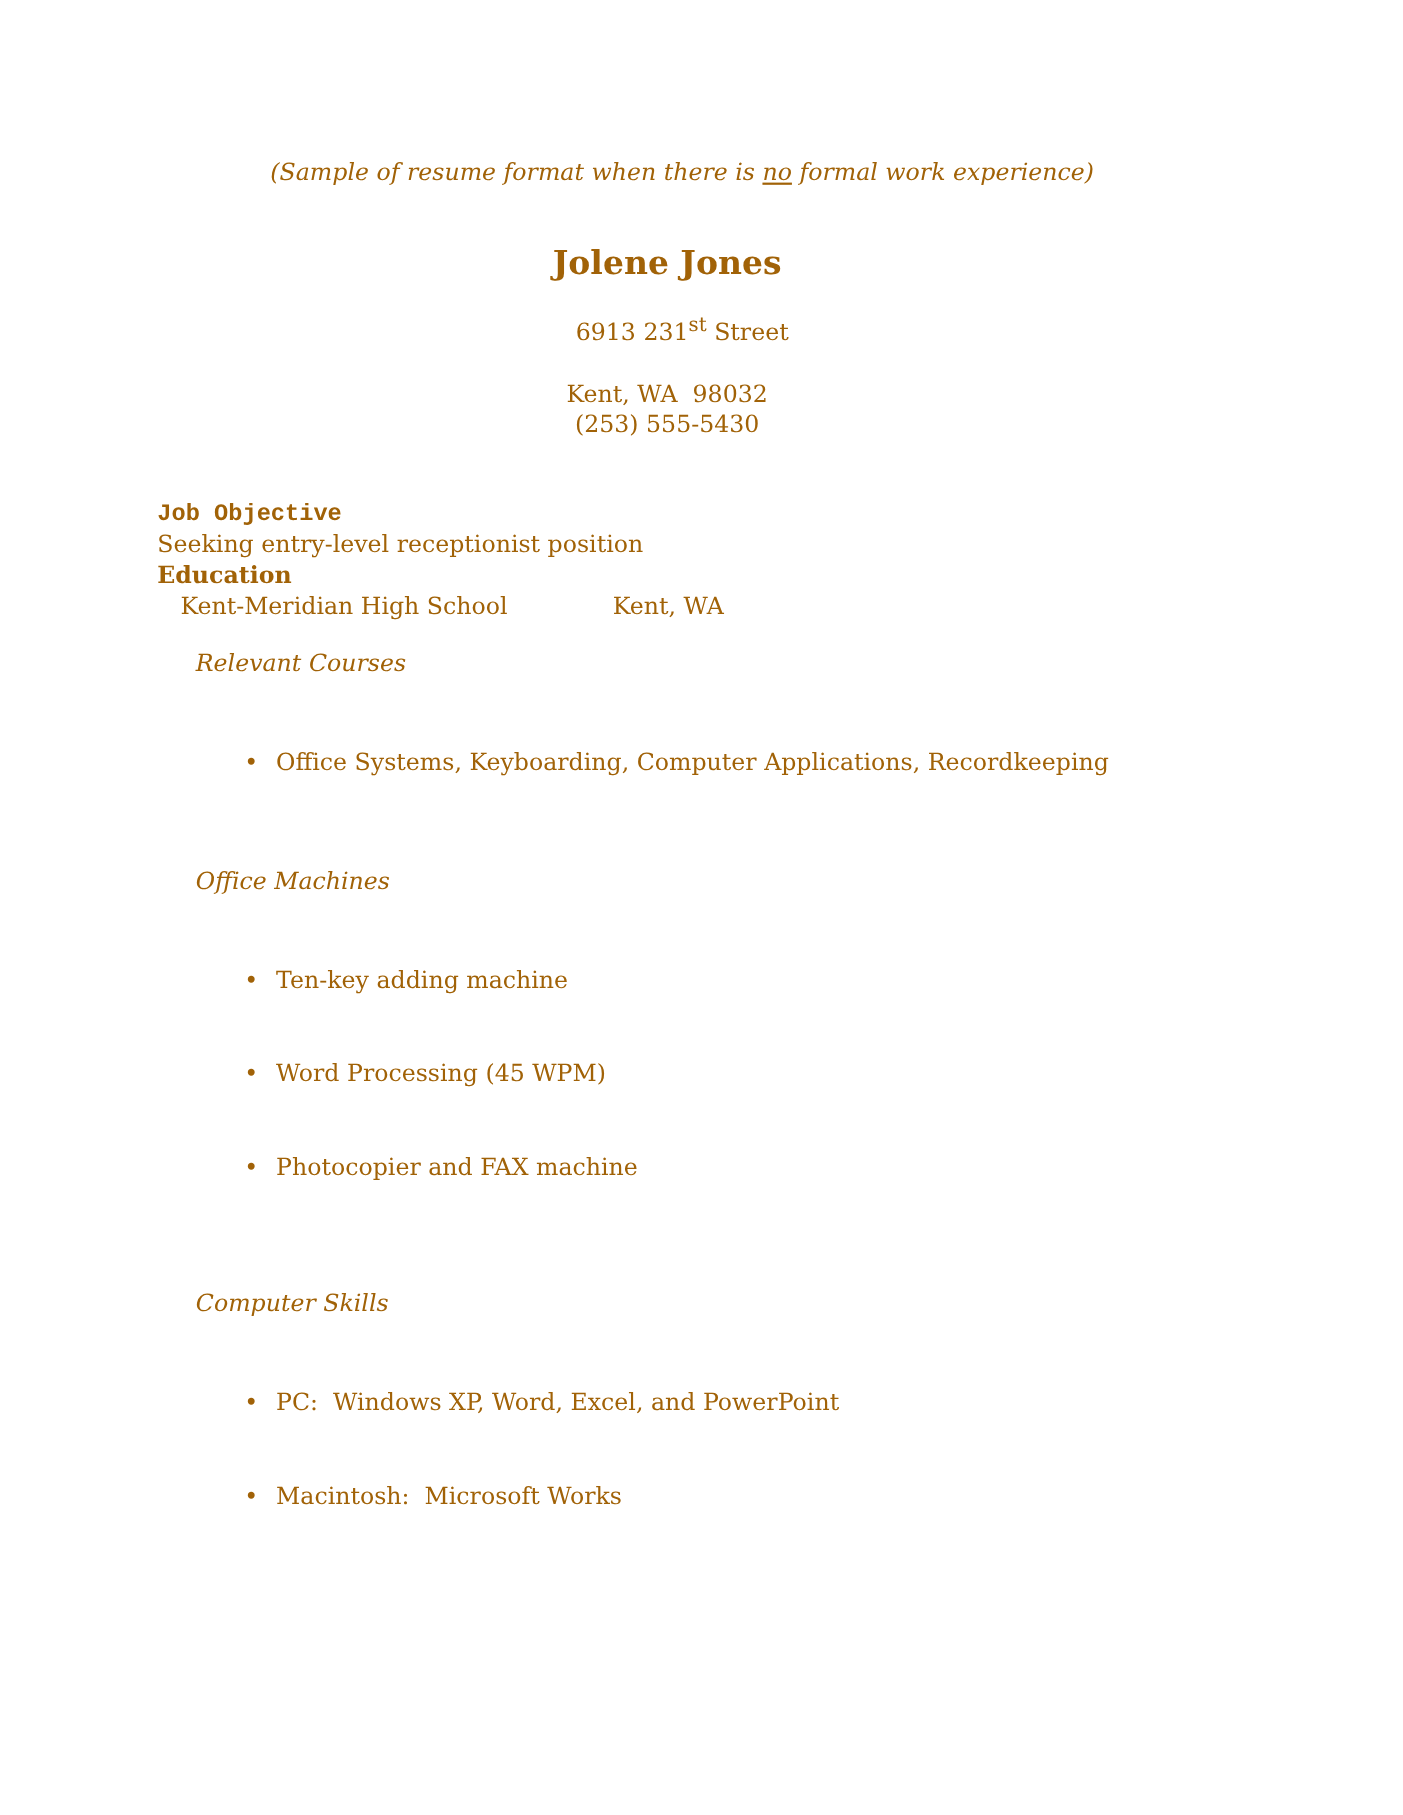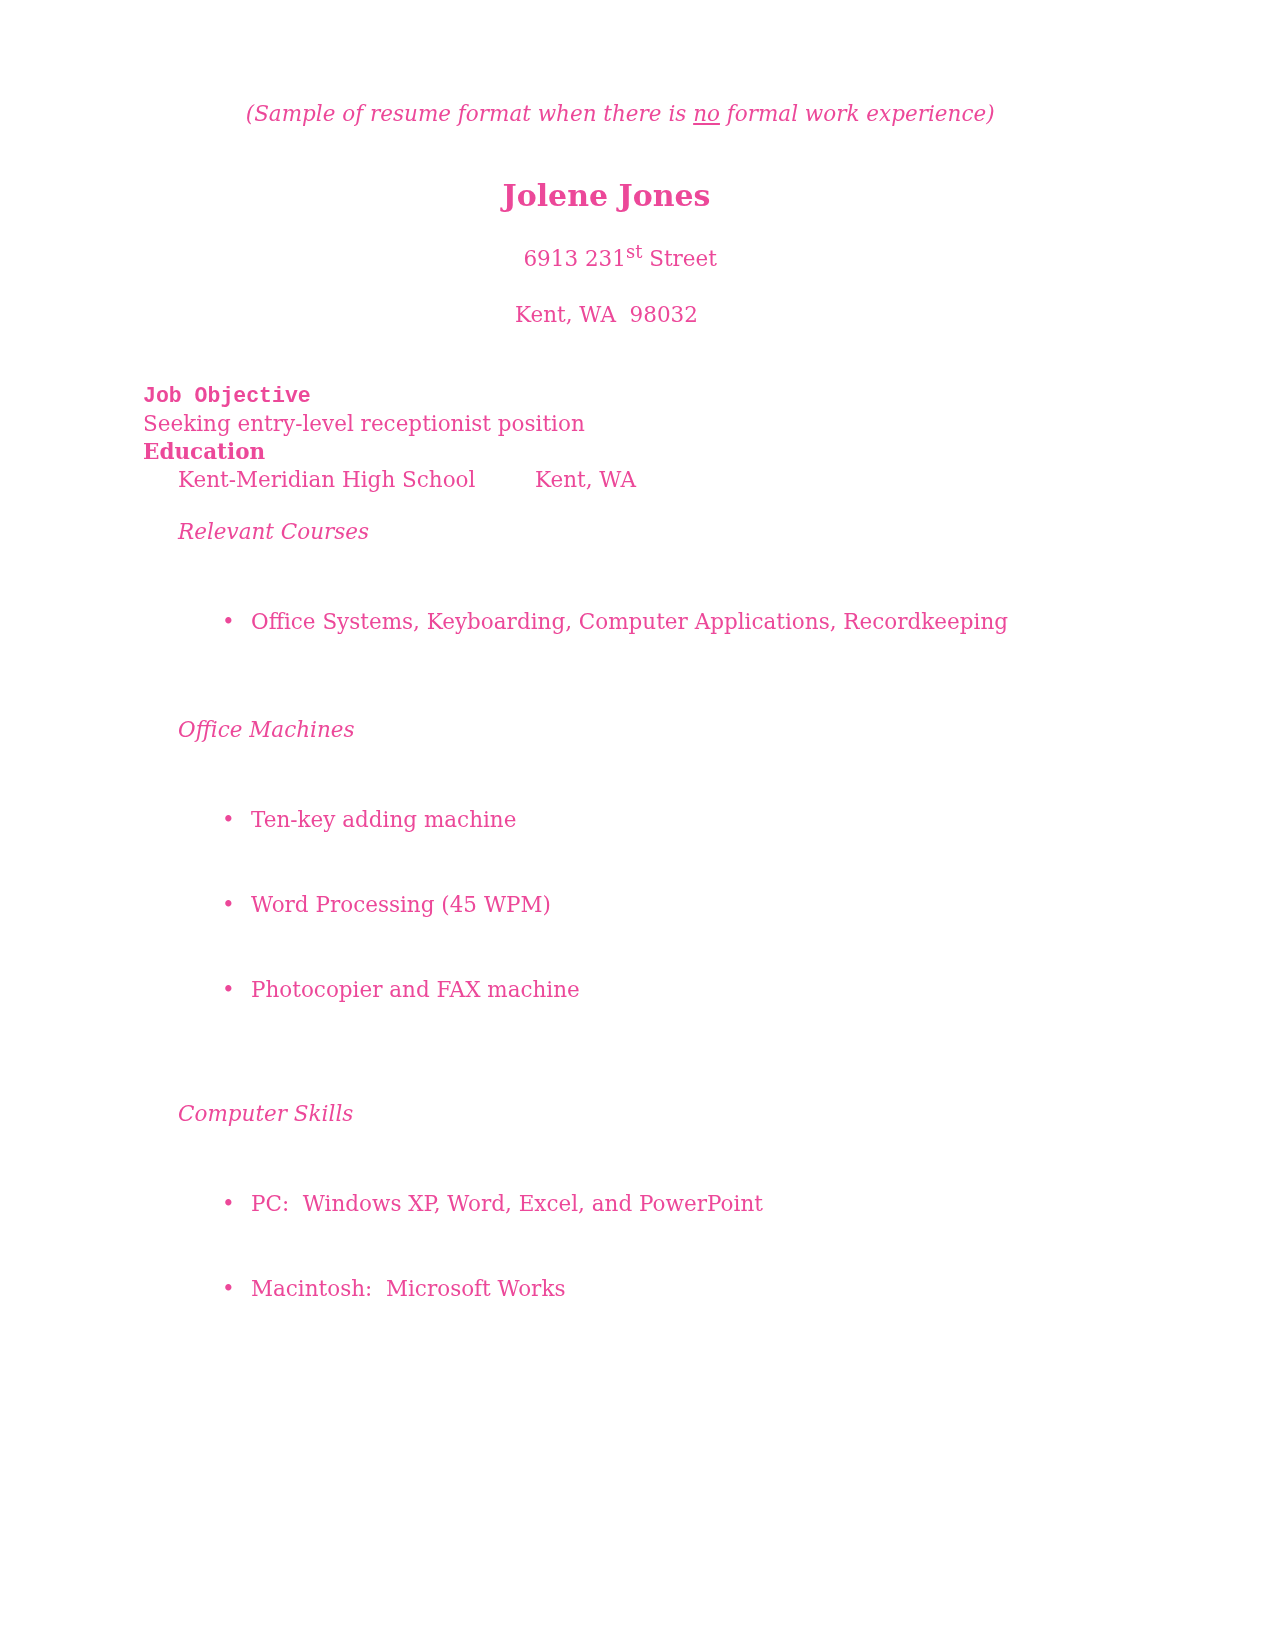--- a/index.html
+++ b/index.html
@@ -7,45 +7,45 @@
     padding: 0;
     background: #ffffff;
   }
   .page {
     position: relative;
     width: 1275px;
     height: 1650px;
     margin: 0 auto;
     background: #ffffff;
     box-sizing: border-box;
-    padding: 72px 205px 0 143px;
+    padding: 116px 205px 0 143px;
     font-family: "DejaVu Serif", "Liberation Serif", serif;
     font-size: 21.5px;
     line-height: 28px;
-    color: #ec4899;
+    color: #a16207;
   }
   .page span, .page p, .page div { white-space: pre-wrap; }
 
   .centered { text-align: center; }
   .italic { font-style: italic; }
   .underline { text-decoration: underline; }
 
   .sample-note { margin: 0 0 26px 0; }
   .name { font-size: 30px; font-weight: bold; margin: 0; }
   .addr-line { margin: 0; }
 
   .section-heading { font-weight: bold; margin: 0; }
   .mt-2lines { margin-top: 53px; font-family: Liberation Mono, monospace; }
   .mt-1line  { }
 
   .indent-1 { margin-left: 35px; }
 
   .sub-heading { font-style: italic; margin: 24px 0 0 35px; }
 
-  .edu-row { display: flex; margin-left: 35px; }
+  .edu-row { display: flex; margin-left: 21px; gap: 36px; }
   .edu-school { flex: none; width: 357px; }
 
   .bullet-list { margin-top: 6px; }
   .bullet { display: flex; padding-left: 79px; }
   .bullet + .bullet { margin-top: 1px; }
   .marker { flex: none; width: 29px; }
   .btext { flex: 0 1 auto; }
 </style>
 </head>
 <body>
@@ -54,20 +54,21 @@
 
   <p class="sample-note centered italic">
     <span>(Sample of resume format when there is </span><span class="underline">no</span><span> formal work experience)</span>
   </p>
 
   <p class="name centered">Jolene Jones</p>
   <p class="addr-line centered">
     <span>6913 231</span><sup>st</sup><span> Street</span>
   </p>
   <p class="addr-line centered">Kent, WA  98032</p>
+  <p class="addr-line centered">(253) 555-5430</p>
 
   <p class="section-heading mt-2lines">Job Objective</p>
   <p class="indent-1" style="margin:0">Seeking entry-level receptionist position</p>
 
   <p class="section-heading mt-1line">Education</p>
   <div class="edu-row">
     <span class="edu-school">Kent-Meridian High School</span>
     <span>Kent, WA</span>
   </div>
 

